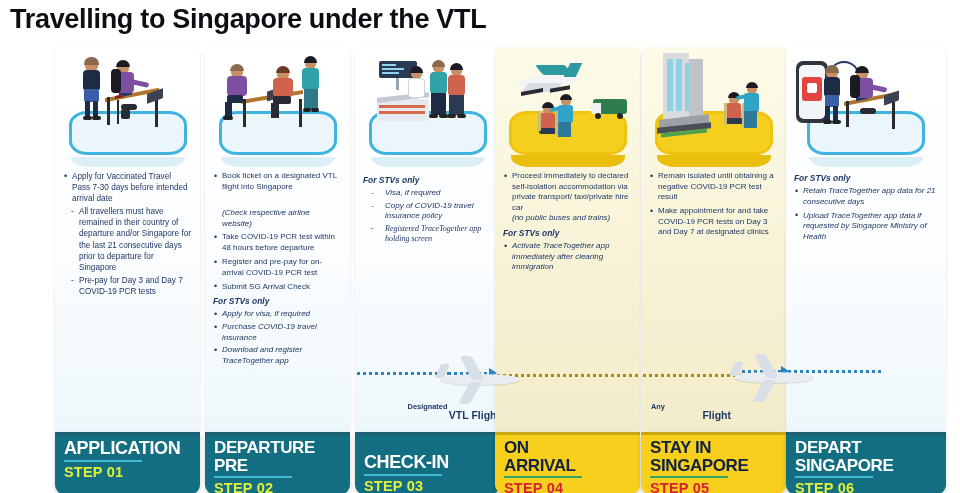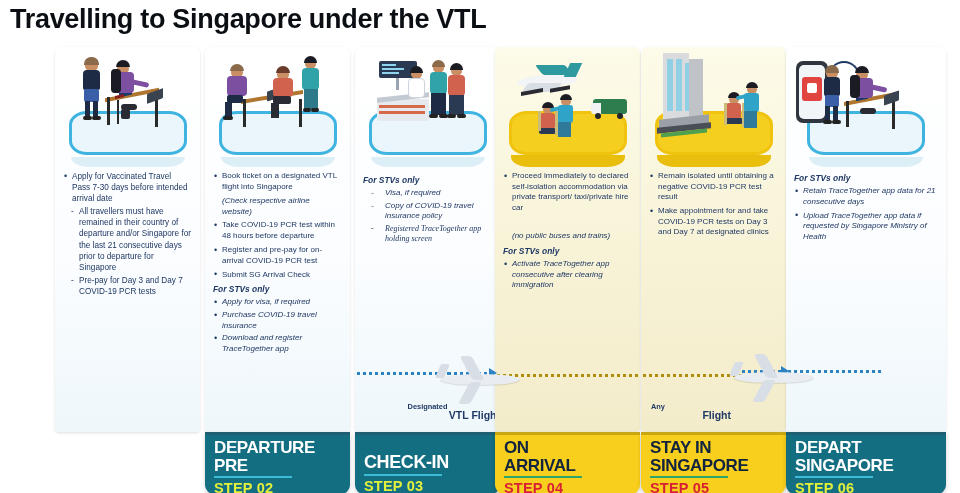--- a/index.html
+++ b/index.html
@@ -189,20 +189,25 @@
           <div class="fig" style="left:66px;top:57px;width:16px;height:6px;background:#2a2a33;border-radius:3px;"></div>
           <div class="fig" style="left:66px;top:62px;width:9px;height:10px;background:#2a2a33;border-radius:2px;"></div>
         </div>
         <div class="body">
           <ul class="tight">
             <li class="bul">Apply for Vaccinated Travel Pass 7-30 days before intended arrival date</li>
             <li class="dash">All travellers must have remained in their country of departure and/or Singapore for the last 21 consecutive days prior to departure for Singapore</li>
             <li class="dash">Pre-pay for Day 3 and Day 7 COVID-19 PCR tests</li>
           </ul>
         </div>
+      </div>
+      <div class="foot teal">
+        <div class="name">APPLICATION</div>
+        <div class="rule"></div>
+        <div class="step">STEP 01</div>
       </div>
     </div>
 
     <div class="col" data-idx="1">
       <div class="panel blue">
         <div class="illo">
           <div class="platform blue">
             <div class="side"></div>
               <div class="top"></div>
           </div>
@@ -226,21 +231,21 @@
 
           <div class="fig" style="left:100px;top:12px;width:11px;height:10px;background:#c98e63;border-radius:50%;"></div>
           <div class="fig" style="left:99px;top:9px;width:13px;height:7px;background:#1b1b24;border-radius:7px 7px 0 0;"></div>
           <div class="fig" style="left:97px;top:21px;width:17px;height:22px;background:#2fa3a8;border-radius:4px;"></div>
           <div class="fig" style="left:99px;top:42px;width:14px;height:20px;background:#2f7a8a;"></div>
           <div class="fig" style="left:98px;top:61px;width:8px;height:4px;background:#222;border-radius:2px;"></div>
           <div class="fig" style="left:106px;top:61px;width:8px;height:4px;background:#222;border-radius:2px;"></div>
         </div>
         <div class="body small">
           <ul>
-            <li class="bul" style="margin-bottom:4px">Book ticket on a designated VTL flight into Singapore</li>
+            <li class="bul" style="margin-bottom:16px">Book ticket on a designated VTL flight into Singapore</li>
             <li class="ital" style="padding-left:9px;margin-bottom:3px;">(Check respective airline website)</li>
             <li class="bul">Take COVID-19 PCR test within 48 hours before departure</li>
             <li class="bul">Register and pre-pay for on-arrival COVID-19 PCR test</li>
             <li class="bul">Submit SG Arrival Check</li>
           </ul>
           <div class="stv">For STVs only</div>
           <ul class="tight">
             <li class="bul ital">Apply for visa, if required</li>
             <li class="bul ital">Purchase COVID-19 travel insurance</li>
             <li class="bul ital">Download and register TraceTogether app</li>
@@ -340,26 +345,26 @@
           <div class="fig" style="left:60px;top:64px;width:3px;height:24px;background:#cdbb7a;"></div>
 
           <div class="fig" style="left:66px;top:50px;width:10px;height:9px;background:#c98e63;border-radius:50%;"></div>
           <div class="fig" style="left:65px;top:47px;width:12px;height:6px;background:#1b1b24;border-radius:6px 6px 0 0;"></div>
           <div class="fig" style="left:63px;top:58px;width:15px;height:18px;background:#2fa3c8;border-radius:3px;"></div>
           <div class="fig" style="left:63px;top:75px;width:13px;height:15px;background:#2f7a9a;"></div>
           <div class="fig" style="left:55px;top:60px;width:12px;height:4px;background:#2fa3c8;transform:rotate(-12deg);border-radius:2px;"></div>
         </div>
         <div class="body small">
           <ul>
-            <li class="bul" style="margin-bottom:18px">Proceed immediately to declared self-isolation accommodation via private transport/ taxi/private hire car</li>
+            <li class="bul" style="margin-bottom:0">Proceed immediately to declared self-isolation accommodation via private transport/ taxi/private hire car</li>
             <li class="ital" style="padding-left:9px;margin-bottom:2px;">(no public buses and trains)</li>
           </ul>
           <div class="stv">For STVs only</div>
           <ul class="tight">
-            <li class="bul ital">Activate TraceTogether app consecutive after clearing immigration</li>
+            <li class="bul ital">Activate TraceTogether app immediately after clearing immigration</li>
           </ul>
         </div>
       </div>
       <div class="foot gold">
         <div class="name two">ON</div>
         <div class="name two">ARRIVAL</div>
         <div class="rule"></div>
         <div class="step">STEP 04</div>
       </div>
     </div>

